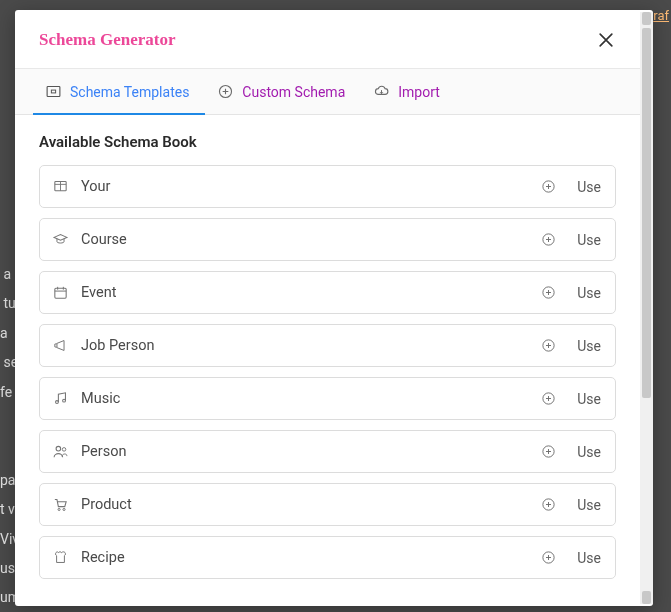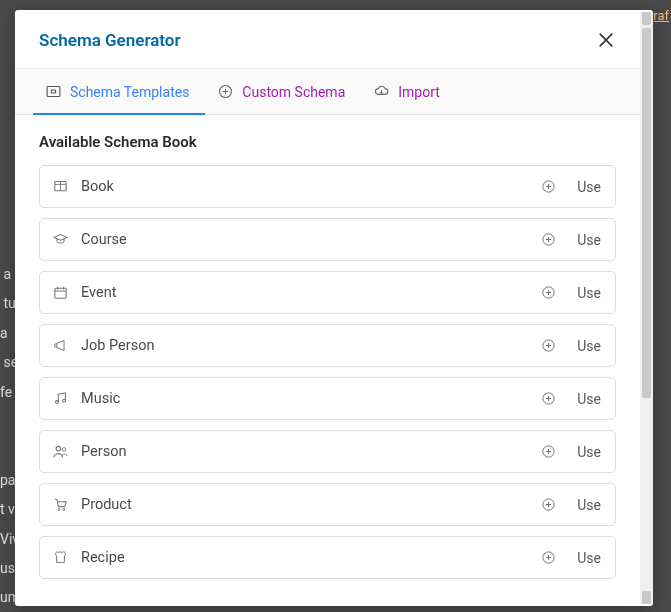--- a/index.html
+++ b/index.html
@@ -72,21 +72,22 @@
   }
   .header {
     display: flex;
     align-items: center;
     justify-content: space-between;
     padding: 20px 24px 18px 24px;
   }
   .header-title {
     font-size: 17px;
     font-weight: 600;
-    color: #0369a1;
+    color: #ec4899;
+    font-family: Liberation Serif, serif;
   }
   .close-icon {
     width: 20px; height: 20px;
     cursor: pointer;
     color: #333;
   }
   .tabs {
     display: flex;
     border-top: 1px solid #e8e8e8;
     border-bottom: 1px solid #e4e4e4;
@@ -269,21 +270,21 @@
 
 
         <div class="list">
 
           <div class="item">
             <div class="item-left">
               <svg class="item-icon" viewBox="0 0 24 24">
                 <rect x="4" y="5" width="16" height="13" rx="1" stroke="currentColor" stroke-width="1.5" fill="none"></rect>
                 <path d="M12 5v13M4 9h16" stroke="currentColor" stroke-width="1.3"></path>
               </svg>
-              <span class="item-label">Book</span>
+              <span class="item-label">Your</span>
             </div>
             <div class="item-use">
               <svg class="plus-circle" viewBox="0 0 24 24">
                   <circle cx="12" cy="12" r="9" stroke="currentColor" stroke-width="1.5" fill="none"></circle>
                   <path d="M12 8v8M8 12h8" stroke="currentColor" stroke-width="1.5"></path>
                 </svg>
               <span>Use</span>
             </div>
           </div>
 

